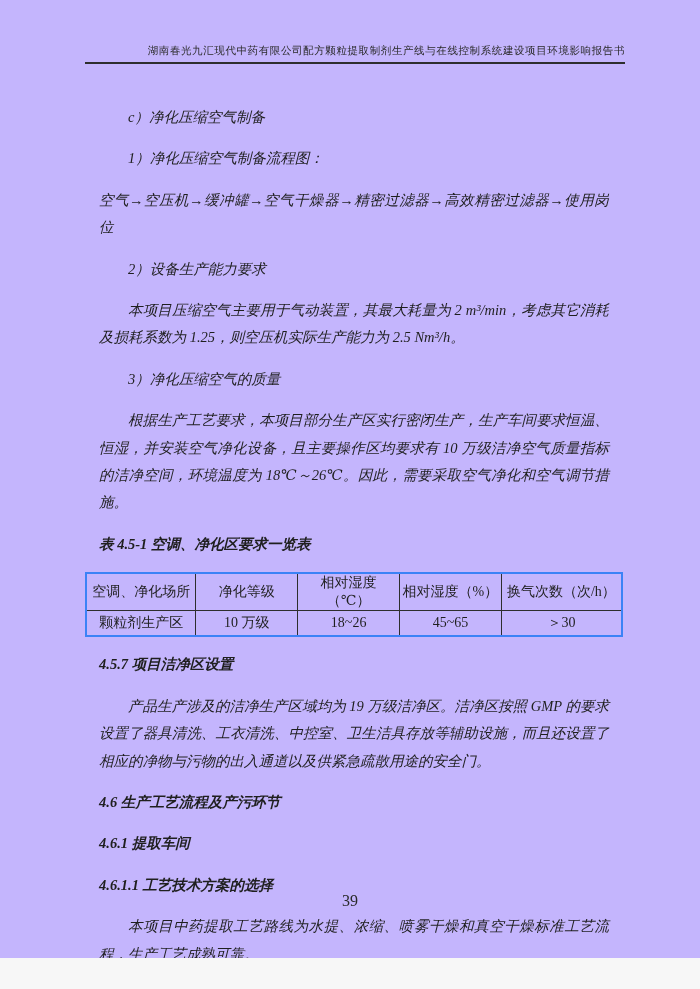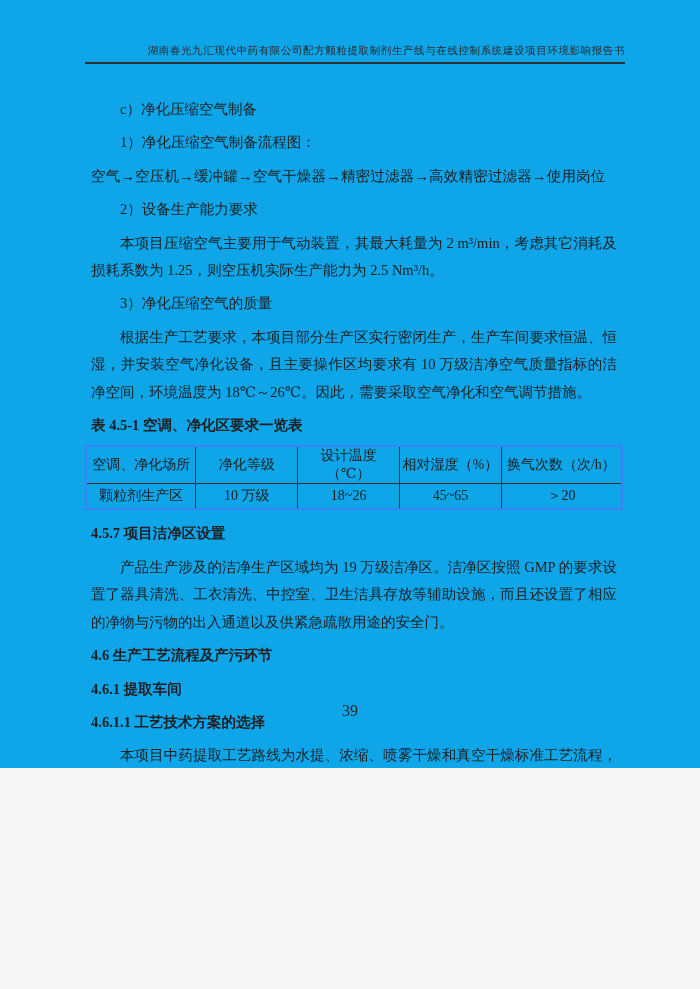--- a/index.html
+++ b/index.html
@@ -3,22 +3,22 @@
 <meta charset="utf-8">
 <style>
   html, body { margin:0; padding:0; }
   body {
     width:700px; height:989px;
     background:#f7f7f7;
     font-family:"Liberation Serif","DejaVu Serif",serif;
   }
   .page {
     position:relative;
-    width:700px; height:768px;
-    background:#0ea5e9;
+    width:700px; height:958px;
+    background:#c4b5fd;
     color:#1f1f1f;
     overflow:hidden;
   }
   
   .page-header {
     position:absolute;
     top:44px; left:85px; width:540px;
   }
   .page-header .header-title {
     font-size:10.5px;
@@ -32,21 +32,21 @@
     border-bottom:2px solid #2e2e2e;
   }
   
   .doc-body {
     position:absolute;
     top:90px; left:85px; width:538px;
     font-size:14.5px;
     line-height:27.4px;
     text-align:justify;
   }
-  .blk { margin:6px; }
+  .blk { margin:14px;font-style:italic; }
   .para    { text-indent:2em; }
   .sub     { text-indent:2em; }
   .heading { font-weight:bold; }
   .flow    { text-indent:0; letter-spacing:0.2px; }
   .caption {
     text-align:left;
     font-weight:bold;
     text-indent:0;
   }
   
@@ -108,32 +108,32 @@
         <col class="c1">
           <col class="c2">
           <col class="c3">
           <col class="c4">
           <col class="c5">
       </colgroup>
       <thead>
         <tr>
           <th>空调、净化场所</th>
           <th>净化等级</th>
-          <th>设计温度（℃）</th>
+          <th>相对湿度（℃）</th>
           <th>相对湿度（%）</th>
           <th>换气次数（次/h）</th>
         </tr>
       </thead>
       <tbody>
         <tr>
           <td>颗粒剂生产区</td>
           <td>10 万级</td>
           <td>18~26</td>
           <td>45~65</td>
-          <td>＞20</td>
+          <td>＞30</td>
         </tr>
       </tbody>
     </table>
 
     <div class="blk heading">4.5.7  项目洁净区设置</div>
     <div class="blk para">产品生产涉及的洁净生产区域均为 19 万级洁净区。洁净区按照 GMP 的要求设置了器具清洗、工衣清洗、中控室、卫生洁具存放等辅助设施，而且还设置了相应的净物与污物的出入通道以及供紧急疏散用途的安全门。</div>
     <div class="blk heading">4.6 生产工艺流程及产污环节</div>
     <div class="blk heading">4.6.1  提取车间</div>
     <div class="blk heading">4.6.1.1  工艺技术方案的选择</div>
     <div class="blk para">本项目中药提取工艺路线为水提、浓缩、喷雾干燥和真空干燥标准工艺流程，生产工艺成熟可靠。</div>

